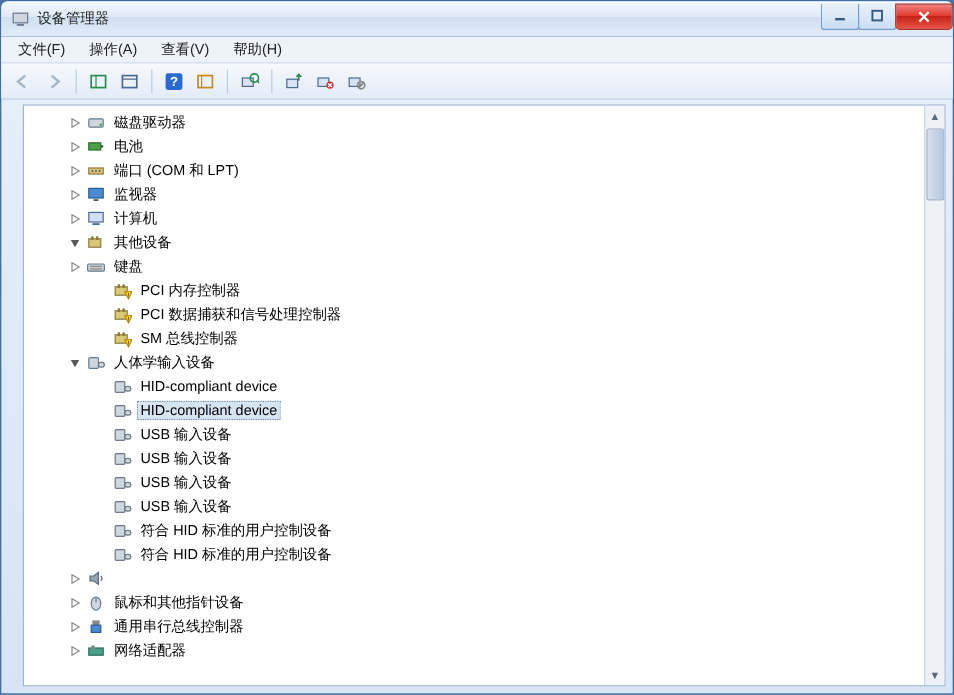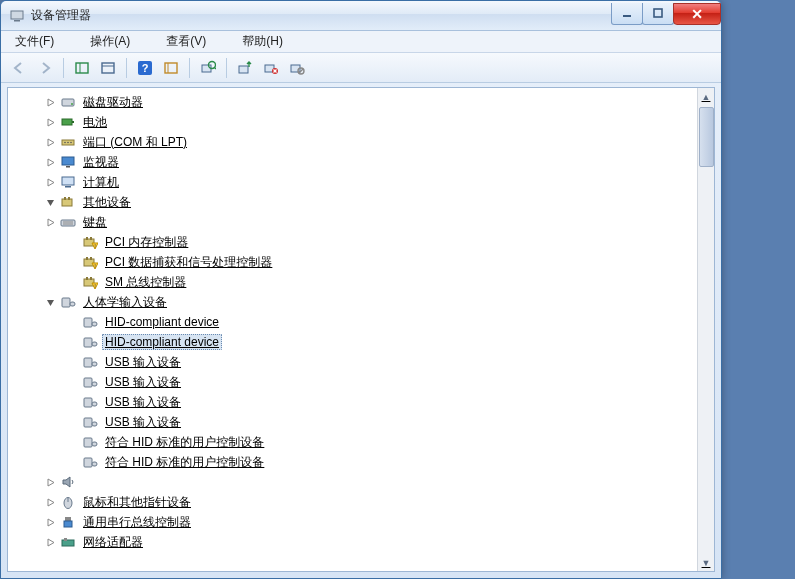--- a/index.html
+++ b/index.html
@@ -6,21 +6,21 @@
   body {
     margin: 0;
     font-family: "Microsoft YaHei", "Segoe UI", Tahoma, sans-serif;
     font-size: 12px;
     background: #5a7fb0;
     width: 795px;
     height: 579px;
     overflow: hidden;
   }
   .window {
-    width: 722px;
+    width: 795px;
     height: 579px;
     background: linear-gradient(to bottom, #e8f0fa 0%, #d6e4f5 100%);
     border: 1px solid #3a6ea5;
     border-radius: 6px 6px 0 0;
     display: flex;
     flex-direction: column;
     box-shadow: 0 0 8px rgba(0,0,0,0.3);
   }
   .titlebar {
     height: 30px;
@@ -60,21 +60,20 @@
     border-color:#a83028;color:#fff;font-weight:bold;font-size:14px;
     border-radius:0 0 4px 4px;
   }
   .menubar {
     height: 22px;
     background: #eef3fa;
     display:flex;
     align-items:center;
     padding:0 4px;
     border-bottom:1px solid #c8d6e8;
-    gap:16px;
   }
   .menubar .menu-item{
     padding:2px 10px;
     color:#222;
   }
   .toolbar {
     height: 30px;
     background: linear-gradient(to bottom,#f6f9fd,#e3ecf7);
     display:flex;
     align-items:center;
@@ -84,27 +83,26 @@
   }
   .tbtn{
     width:24px;height:24px;
     display:flex;align-items:center;justify-content:center;
     border:1px solid transparent;border-radius:3px;
   }
   .tbtn.disabled{opacity:0.45;}
   .tsep{width:1px;height:20px;background:#b8cce2;margin:0 4px;}
   .content-wrap{
     flex:1;
-    margin:4px 6px 6px 6px;
+    margin:4px 6px 6px 18px;
     background:#fff;
     border:1px solid #9db6d4;
     display:flex;
     position:relative;
     overflow:hidden;
-    text-decoration:underline;
   }
   .tree{
     flex:1;
     overflow:auto;
     padding:4px 0;
   }
   .tree-row{
     display:flex;align-items:center;
     height:20px;
     white-space:nowrap;

